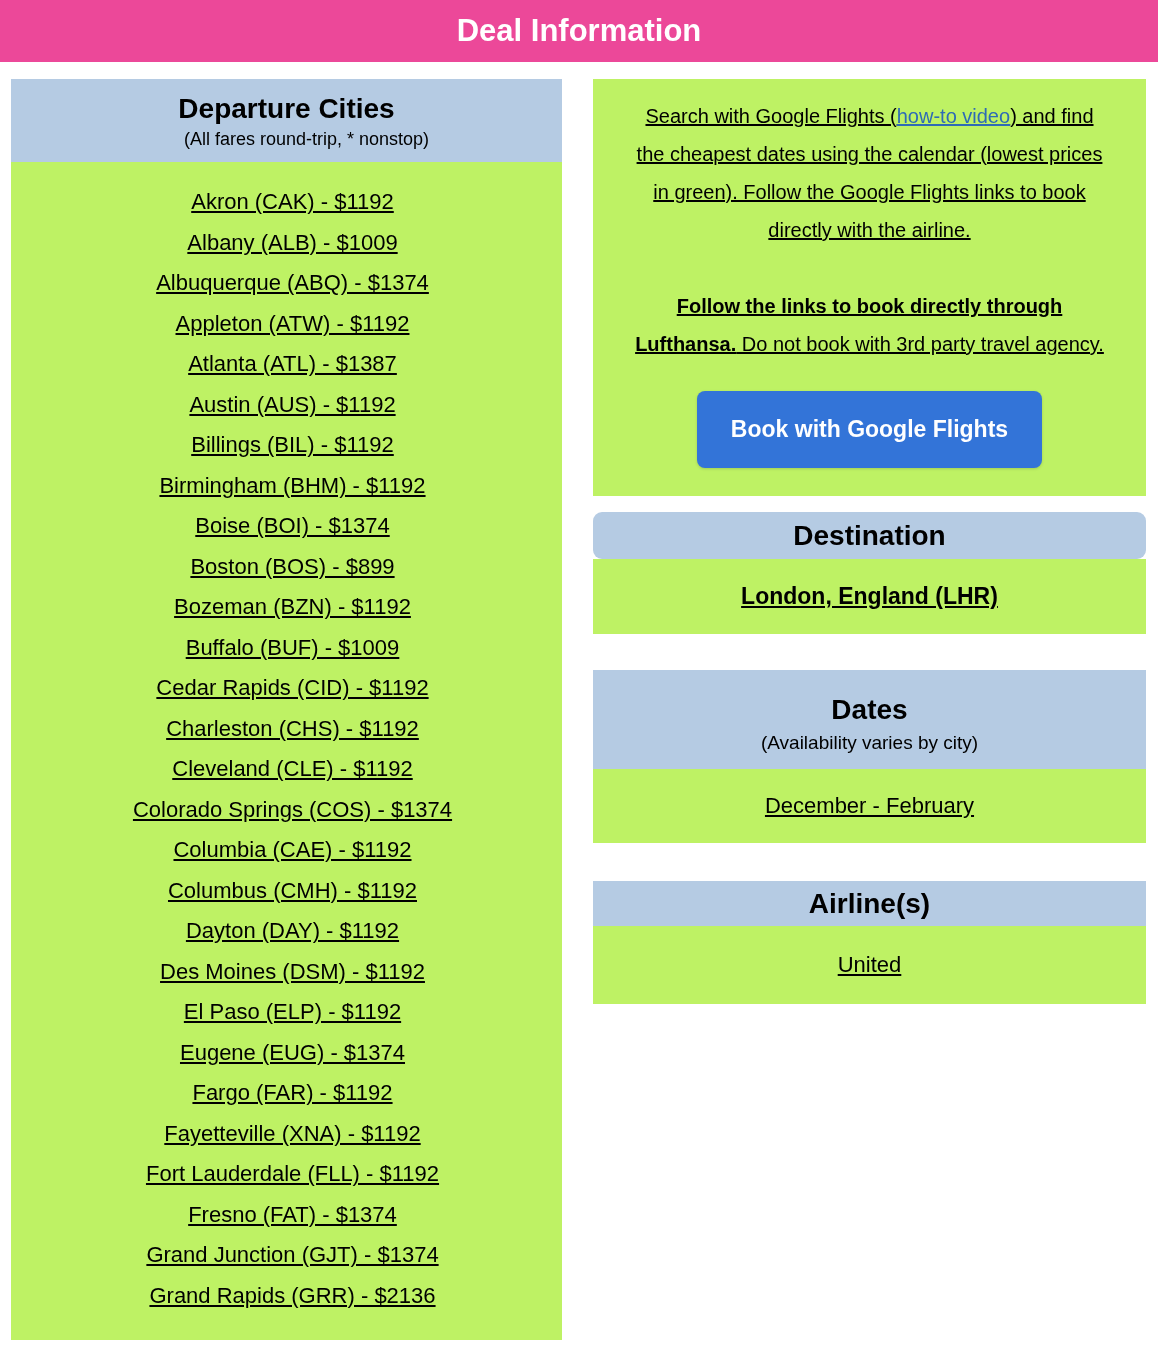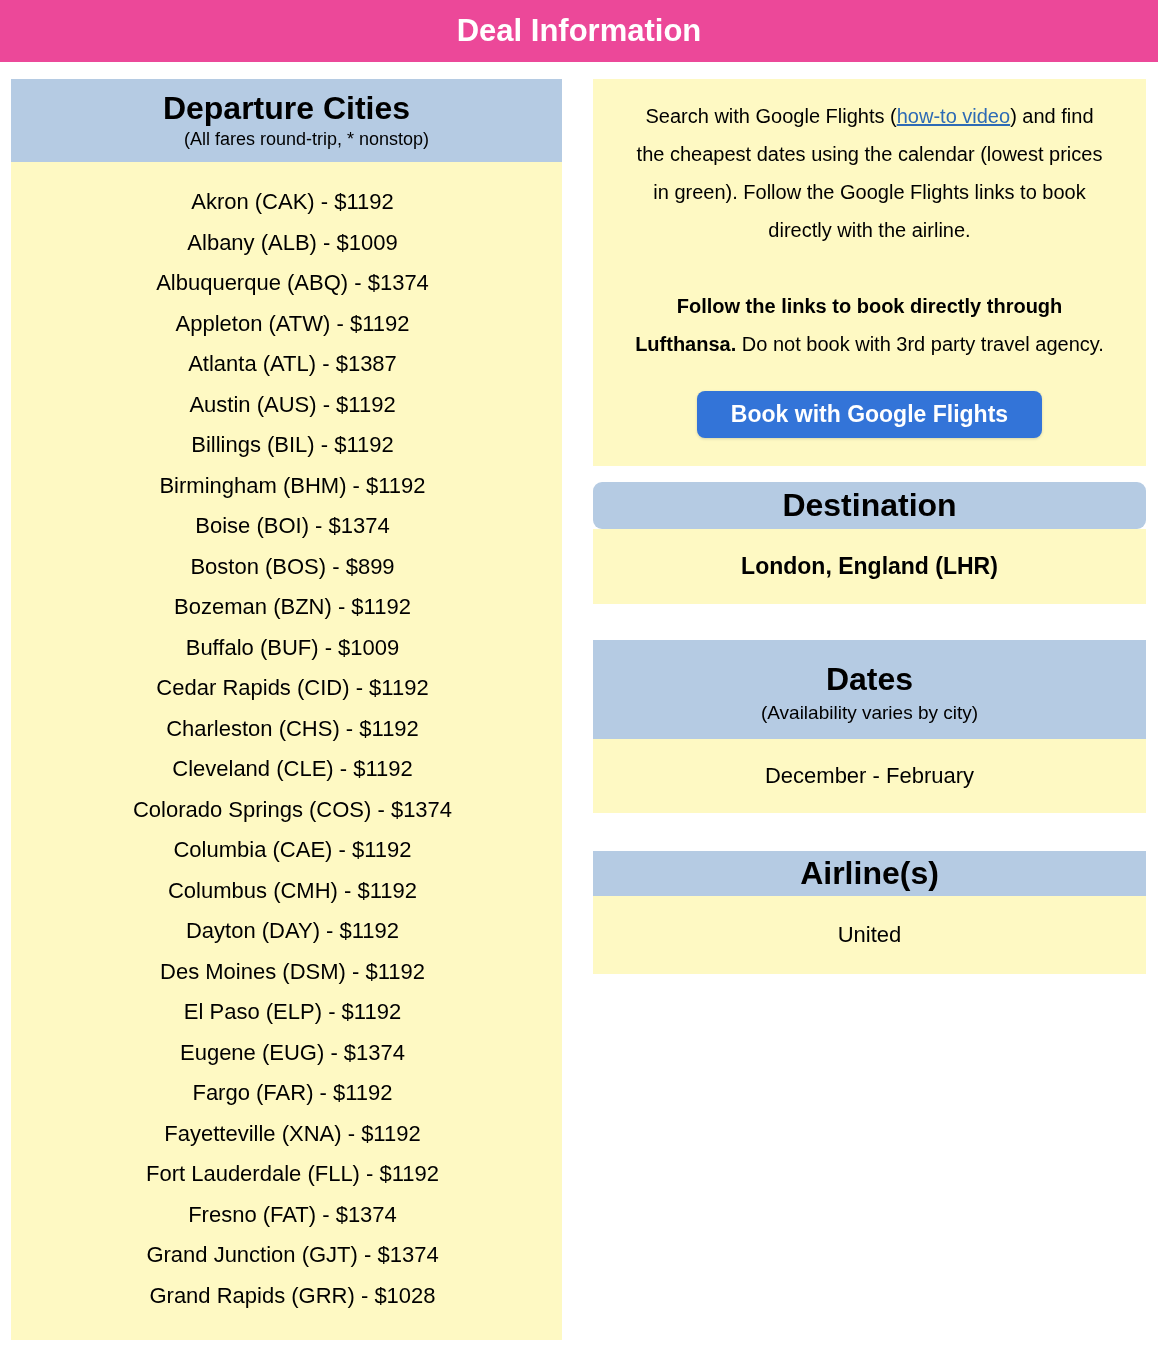--- a/index.html
+++ b/index.html
@@ -31,25 +31,26 @@
     align-items:flex-start;
   }
   .col-left  { width:551px; flex:0 0 551px; }
   .col-right { width:553px; flex:0 0 553px; }
 
   .panel-header {
     background:#B5CBE3;
     text-align:center;
   }
   .panel-body {
-    background:#fef9c3;
+    background:#bef264;
     text-align:center;
+    text-decoration:underline;
   }
   .panel-title {
-    font-size:32px;
+    font-size:28px;
     font-weight:bold;
     line-height:31px;
   }
 
   
   .dep-header { padding:14px 0 12px; }
   .dep-subtitle { font-size:18px; line-height:21px; margin-top:5px;padding-left:40px; }
   .city-list { padding:20px 0 24px; }
   .city-row {
     font-size:22px;
@@ -72,21 +73,21 @@
   .gf-button {
     display:inline-block;
     background:#3374D8;
     color:#ffffff;
     font-family:"Liberation Sans", sans-serif;
     font-size:23px;
     font-weight:bold;
     line-height:27px;
     border:none;
     border-radius:8px;
-    padding:10px 34px;
+    padding:25px 34px;
     cursor:pointer;
     box-shadow:0 1px 3px rgba(0,0,0,0.15);
   }
 
   
   .dest-block { margin-top:16px; }
   .dest-header { padding:8px 0;border-radius:9px; }
   .dest-body { padding:24px 0; font-size:23px; font-weight:bold; }
 
   .dates-block { margin-top:36px; }
@@ -133,21 +134,21 @@
         <div class="city-row">Columbus (CMH) - $1192</div>
         <div class="city-row">Dayton (DAY) - $1192</div>
         <div class="city-row">Des Moines (DSM) - $1192</div>
         <div class="city-row">El Paso (ELP) - $1192</div>
         <div class="city-row">Eugene (EUG) - $1374</div>
         <div class="city-row">Fargo (FAR) - $1192</div>
         <div class="city-row">Fayetteville (XNA) - $1192</div>
         <div class="city-row">Fort Lauderdale (FLL) - $1192</div>
         <div class="city-row">Fresno (FAT) - $1374</div>
         <div class="city-row">Grand Junction (GJT) - $1374</div>
-        <div class="city-row">Grand Rapids (GRR) - $1028</div>
+        <div class="city-row">Grand Rapids (GRR) - $2136</div>
       </div>
   </section>
 
   <div class="col-right">
 
     <section>
       <div class="panel-body bk-body">
         <p class="bk-p1"><span>Search with Google Flights (</span><a class="howto-link">how-to video</a><span>) and find the cheapest dates using the calendar (lowest prices in green). Follow the Google Flights links to book directly with the airline.</span></p>
         <p class="bk-p2"><span class="bold-run">Follow the links to book directly through Lufthansa.</span><span> Do not book with 3rd party travel agency.</span></p>
         <div class="btn-wrap">

